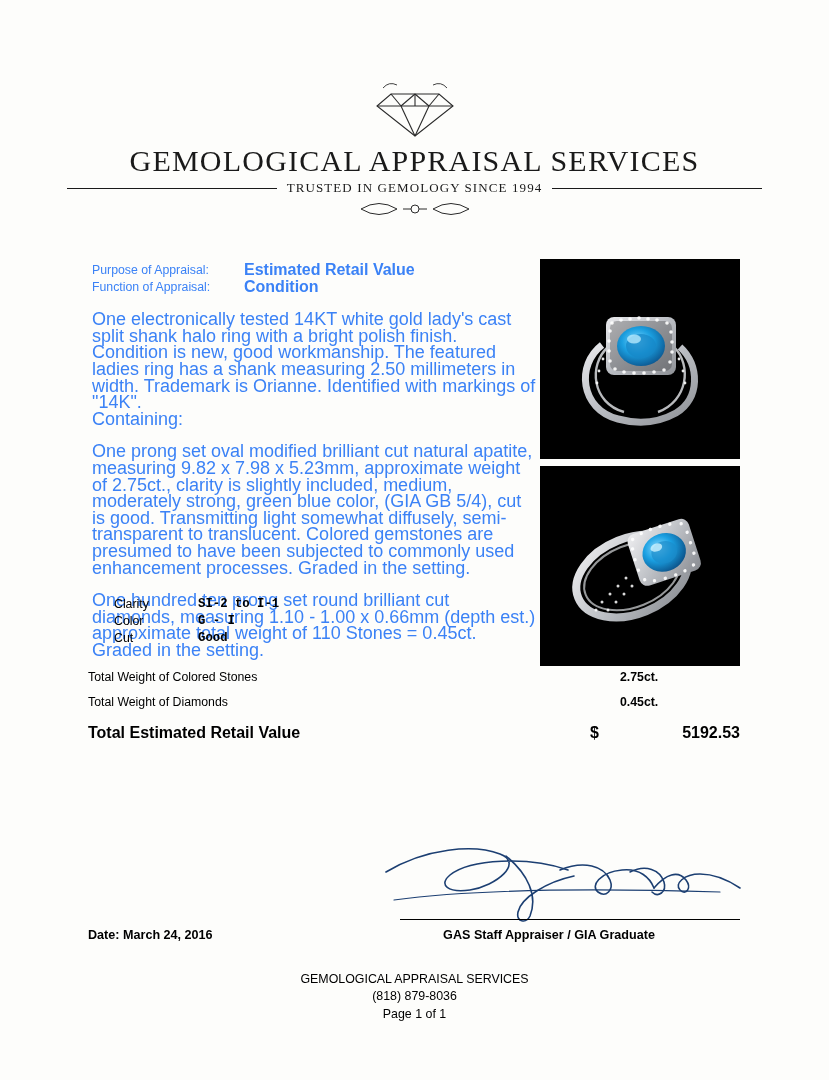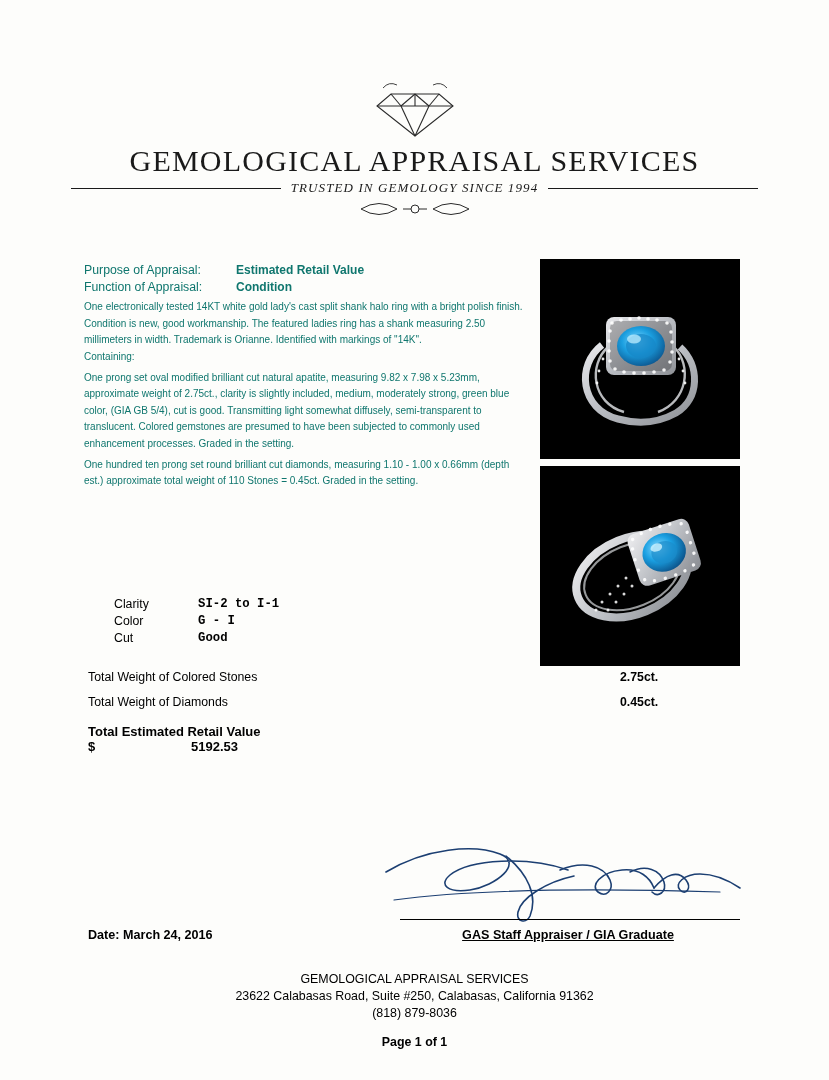--- a/index.html
+++ b/index.html
@@ -56,51 +56,50 @@
     background: #1a1a1a;
     width: 210px;
   }
   .tagline {
     font-family: "Liberation Serif", serif;
     font-size: 13px;
     letter-spacing: 1.1px;
     padding: 0 10px;
     color: #1a1a1a;
     white-space: nowrap;
-    font-style: italic;
   }
   .flourish {
     margin: 2px auto 0 auto;
     display: block;
   }
 
   
   .content {
     position: absolute;
-    left: 84px;
+    left: 92px;
     top: 262px;
     width: 445px;
     font-size: 12.3px;
     line-height: 16.6px;
-    color: #0f766e;
+    color: #3b82f6;
   }
   .kv-row {
     display: flex;
   }
   .kv-label {
     width: 152px;
     font-size: 12.3px;
   }
   .kv-value {
     font-weight: bold;
-    font-size: 12px;
+    font-size: 16px;
   }
   .para {
-    margin-top: 4px;
-    font-size: 10px;
+    margin-top: 16px;
+    font-size: 18px;
     line-height: 16.6px;
   }
 
   
   .grade-table {
     position: absolute;
     left: 88px;
     top: 596px;
     width: 445px;
     font-size: 12.3px;
@@ -127,23 +126,22 @@
   .total-label { }
   .total-val { font-weight: bold; width: 120px; text-align: left; }
 
   .grand-total {
     position: absolute;
     left: 88px;
     top: 724px;
     width: 652px;
     display: flex;
     justify-content: space-between;
-    font-size: 13px;
+    font-size: 16px;
     font-weight: bold;
-    flex-direction: column;
   }
   .grand-total .amt-wrap {
     width: 150px;
     display: flex;
     justify-content: space-between;
   }
 
   
   .photo {
     position: absolute;
@@ -157,27 +155,26 @@
   .sig-line {
     position: absolute;
     left: 400px;
     top: 919px;
     width: 340px;
     height: 1px;
     background: #000;
   }
   .sig-caption {
     position: absolute;
-    left: 398px;
+    left: 379px;
     top: 928px;
     width: 340px;
     text-align: center;
     font-size: 12.6px;
     font-weight: bold;
-    text-decoration: underline;
   }
   .sig-svg {
     position: absolute;
     left: 378px;
     top: 830px;
   }
   .date-line {
     position: absolute;
     left: 88px;
     top: 928px;
@@ -189,21 +186,21 @@
   .footer {
     position: absolute;
     left: 0;
     top: 971px;
     width: 829px;
     text-align: center;
     font-size: 12.4px;
     line-height: 17px;
   }
   .footer .strong { font-weight: normal; }
-  .footer .page-no { font-weight: bold; margin-top: 12px; }
+  .footer .page-no { font-weight: normal; margin-top: 1px; }
 </style>
 </head>
 <body>
 
 <div class="page">
 
   <div class="letterhead">
     <svg class="diamond-logo" width="96" height="62" viewBox="0 0 96 62">
       <g fill="none" stroke="#2a2a2a" stroke-width="1.1">
         <polygon points="24,16 72,16 86,28 48,58 10,28"></polygon>
@@ -421,18 +418,17 @@
       <path d="M16 70 C 90 60, 210 58, 342 62" stroke-width="1.2"></path>
     </g>
   </svg>
 
   <div class="sig-line"></div>
   <div class="sig-caption">GAS Staff Appraiser / GIA Graduate</div>
   <div class="date-line">Date: March 24, 2016</div>
 
   <div class="footer">
     <div class="strong">GEMOLOGICAL APPRAISAL SERVICES</div>
-    <div>23622 Calabasas Road, Suite #250, Calabasas, California 91362</div>
     <div>(818) 879-8036</div>
     <div class="page-no">Page 1 of 1</div>
   </div>
 
 </div>
 
 </body></html>

